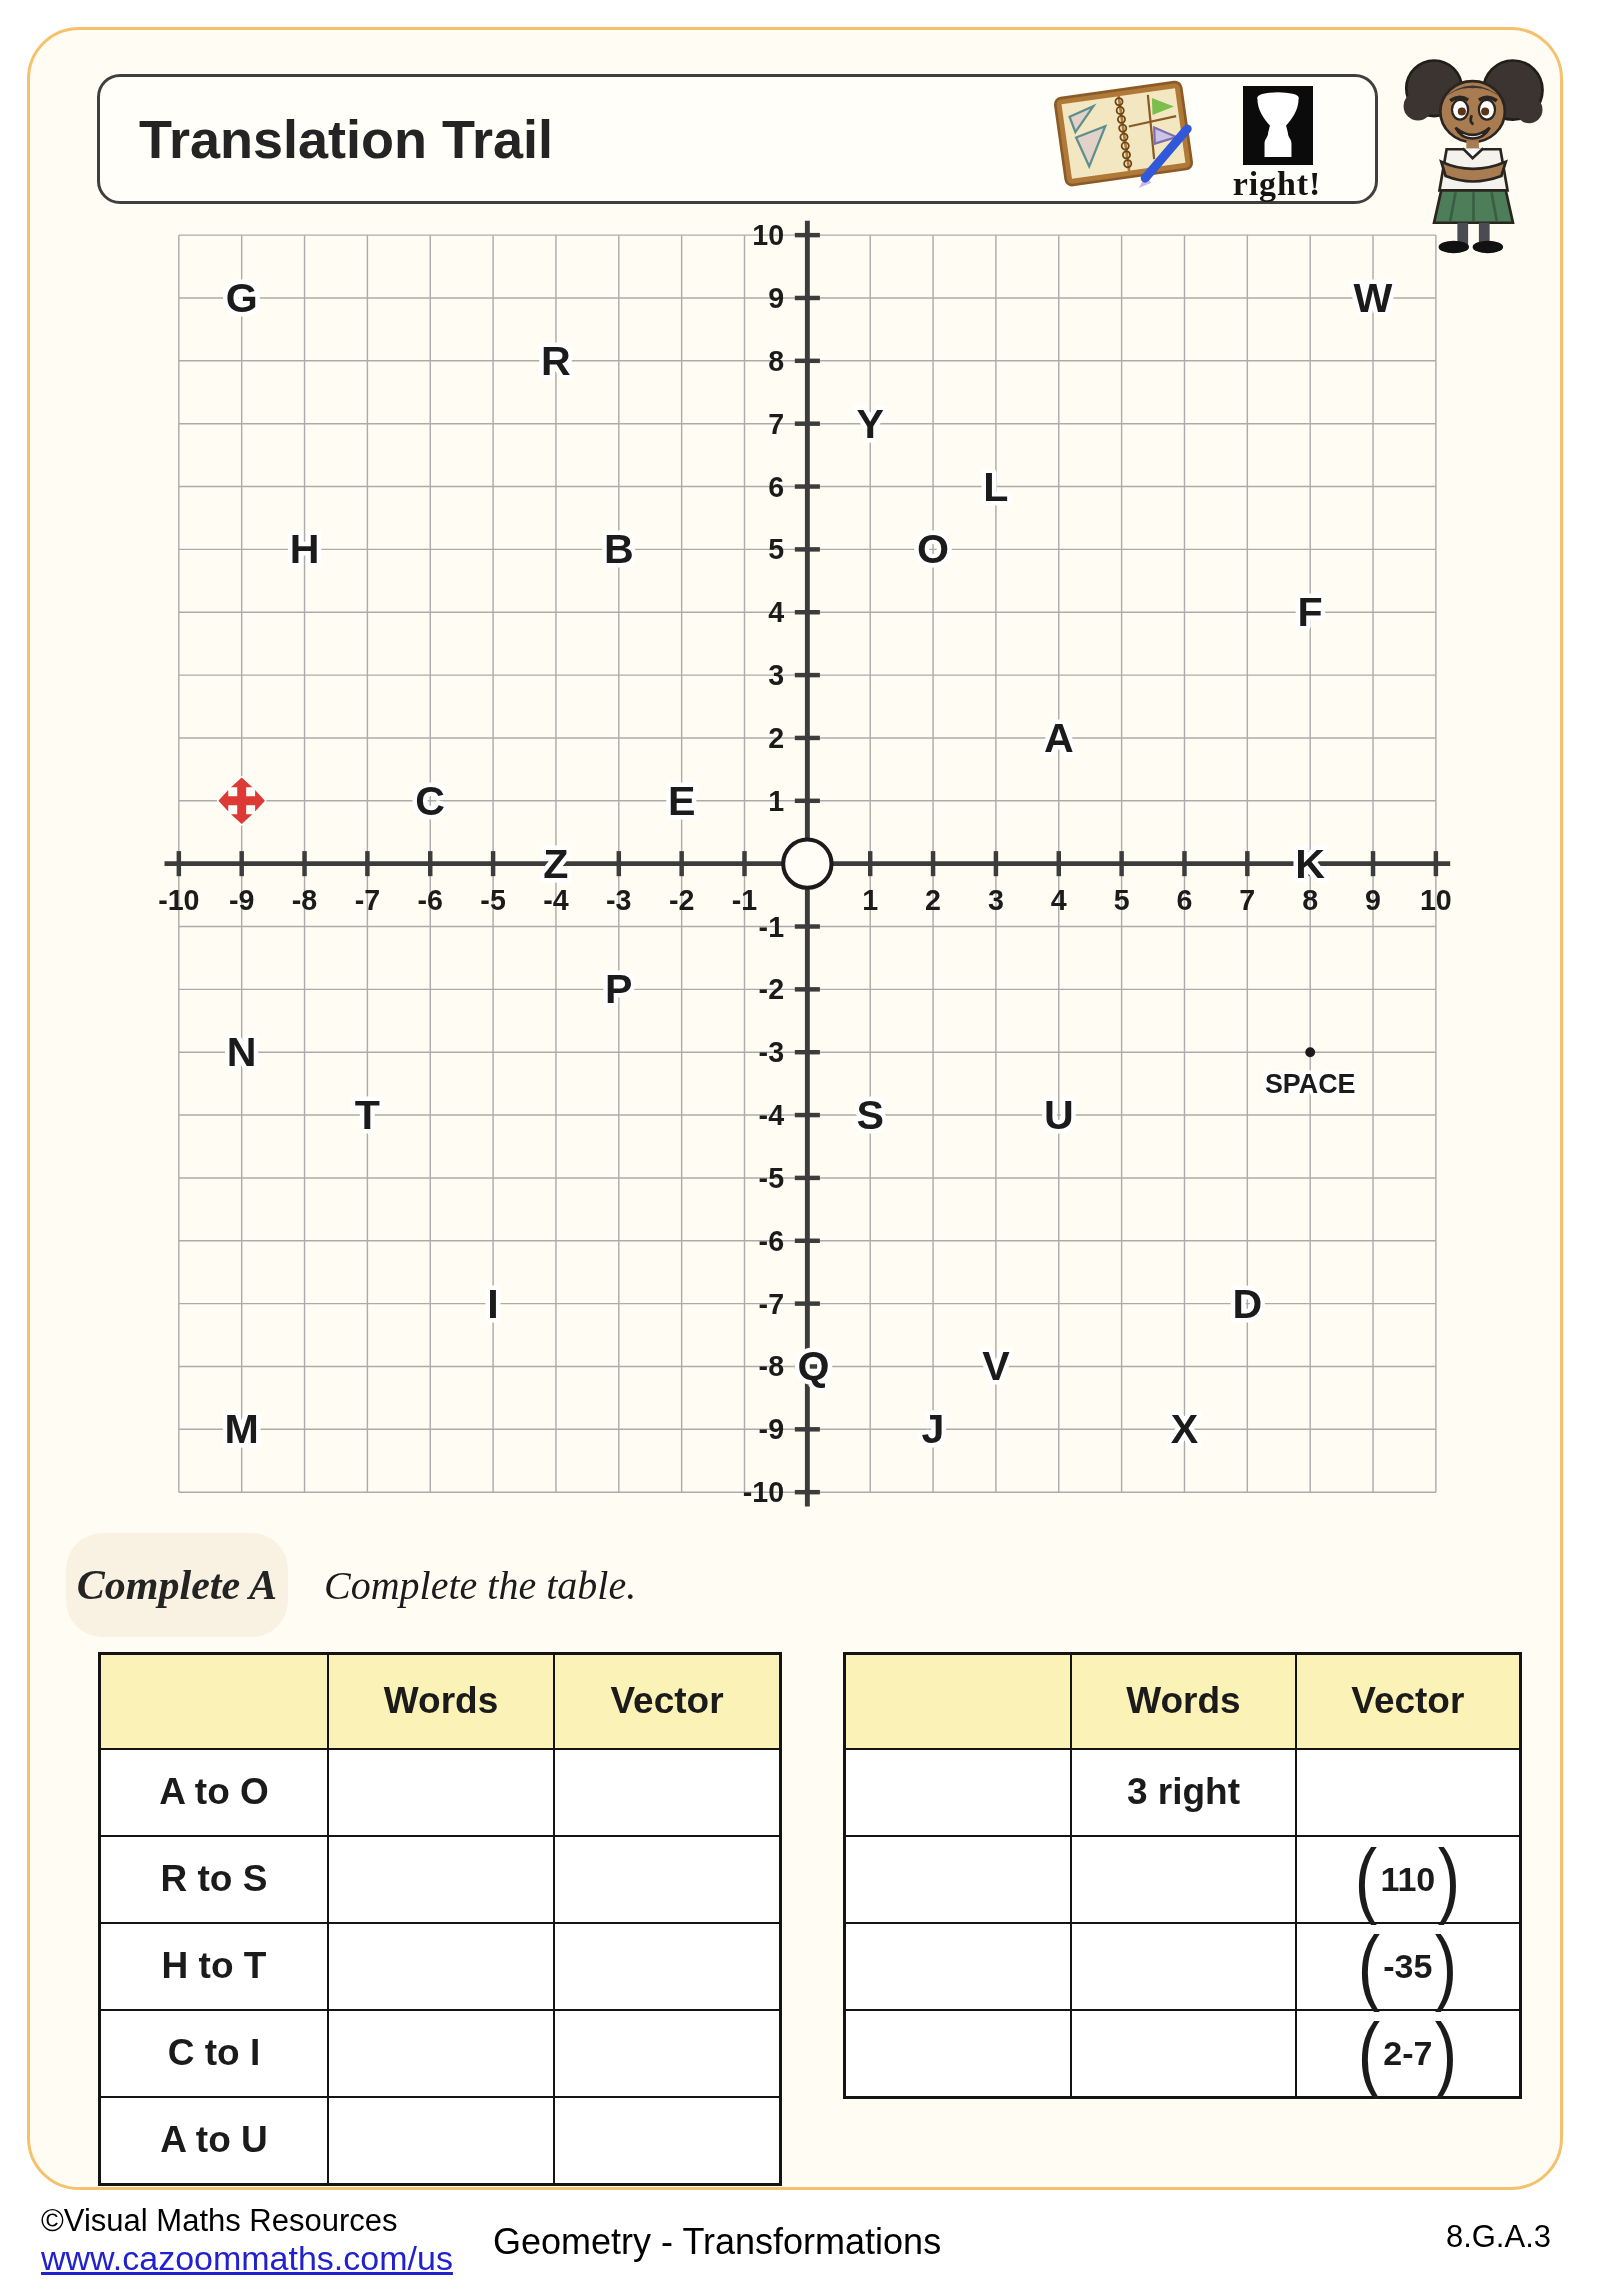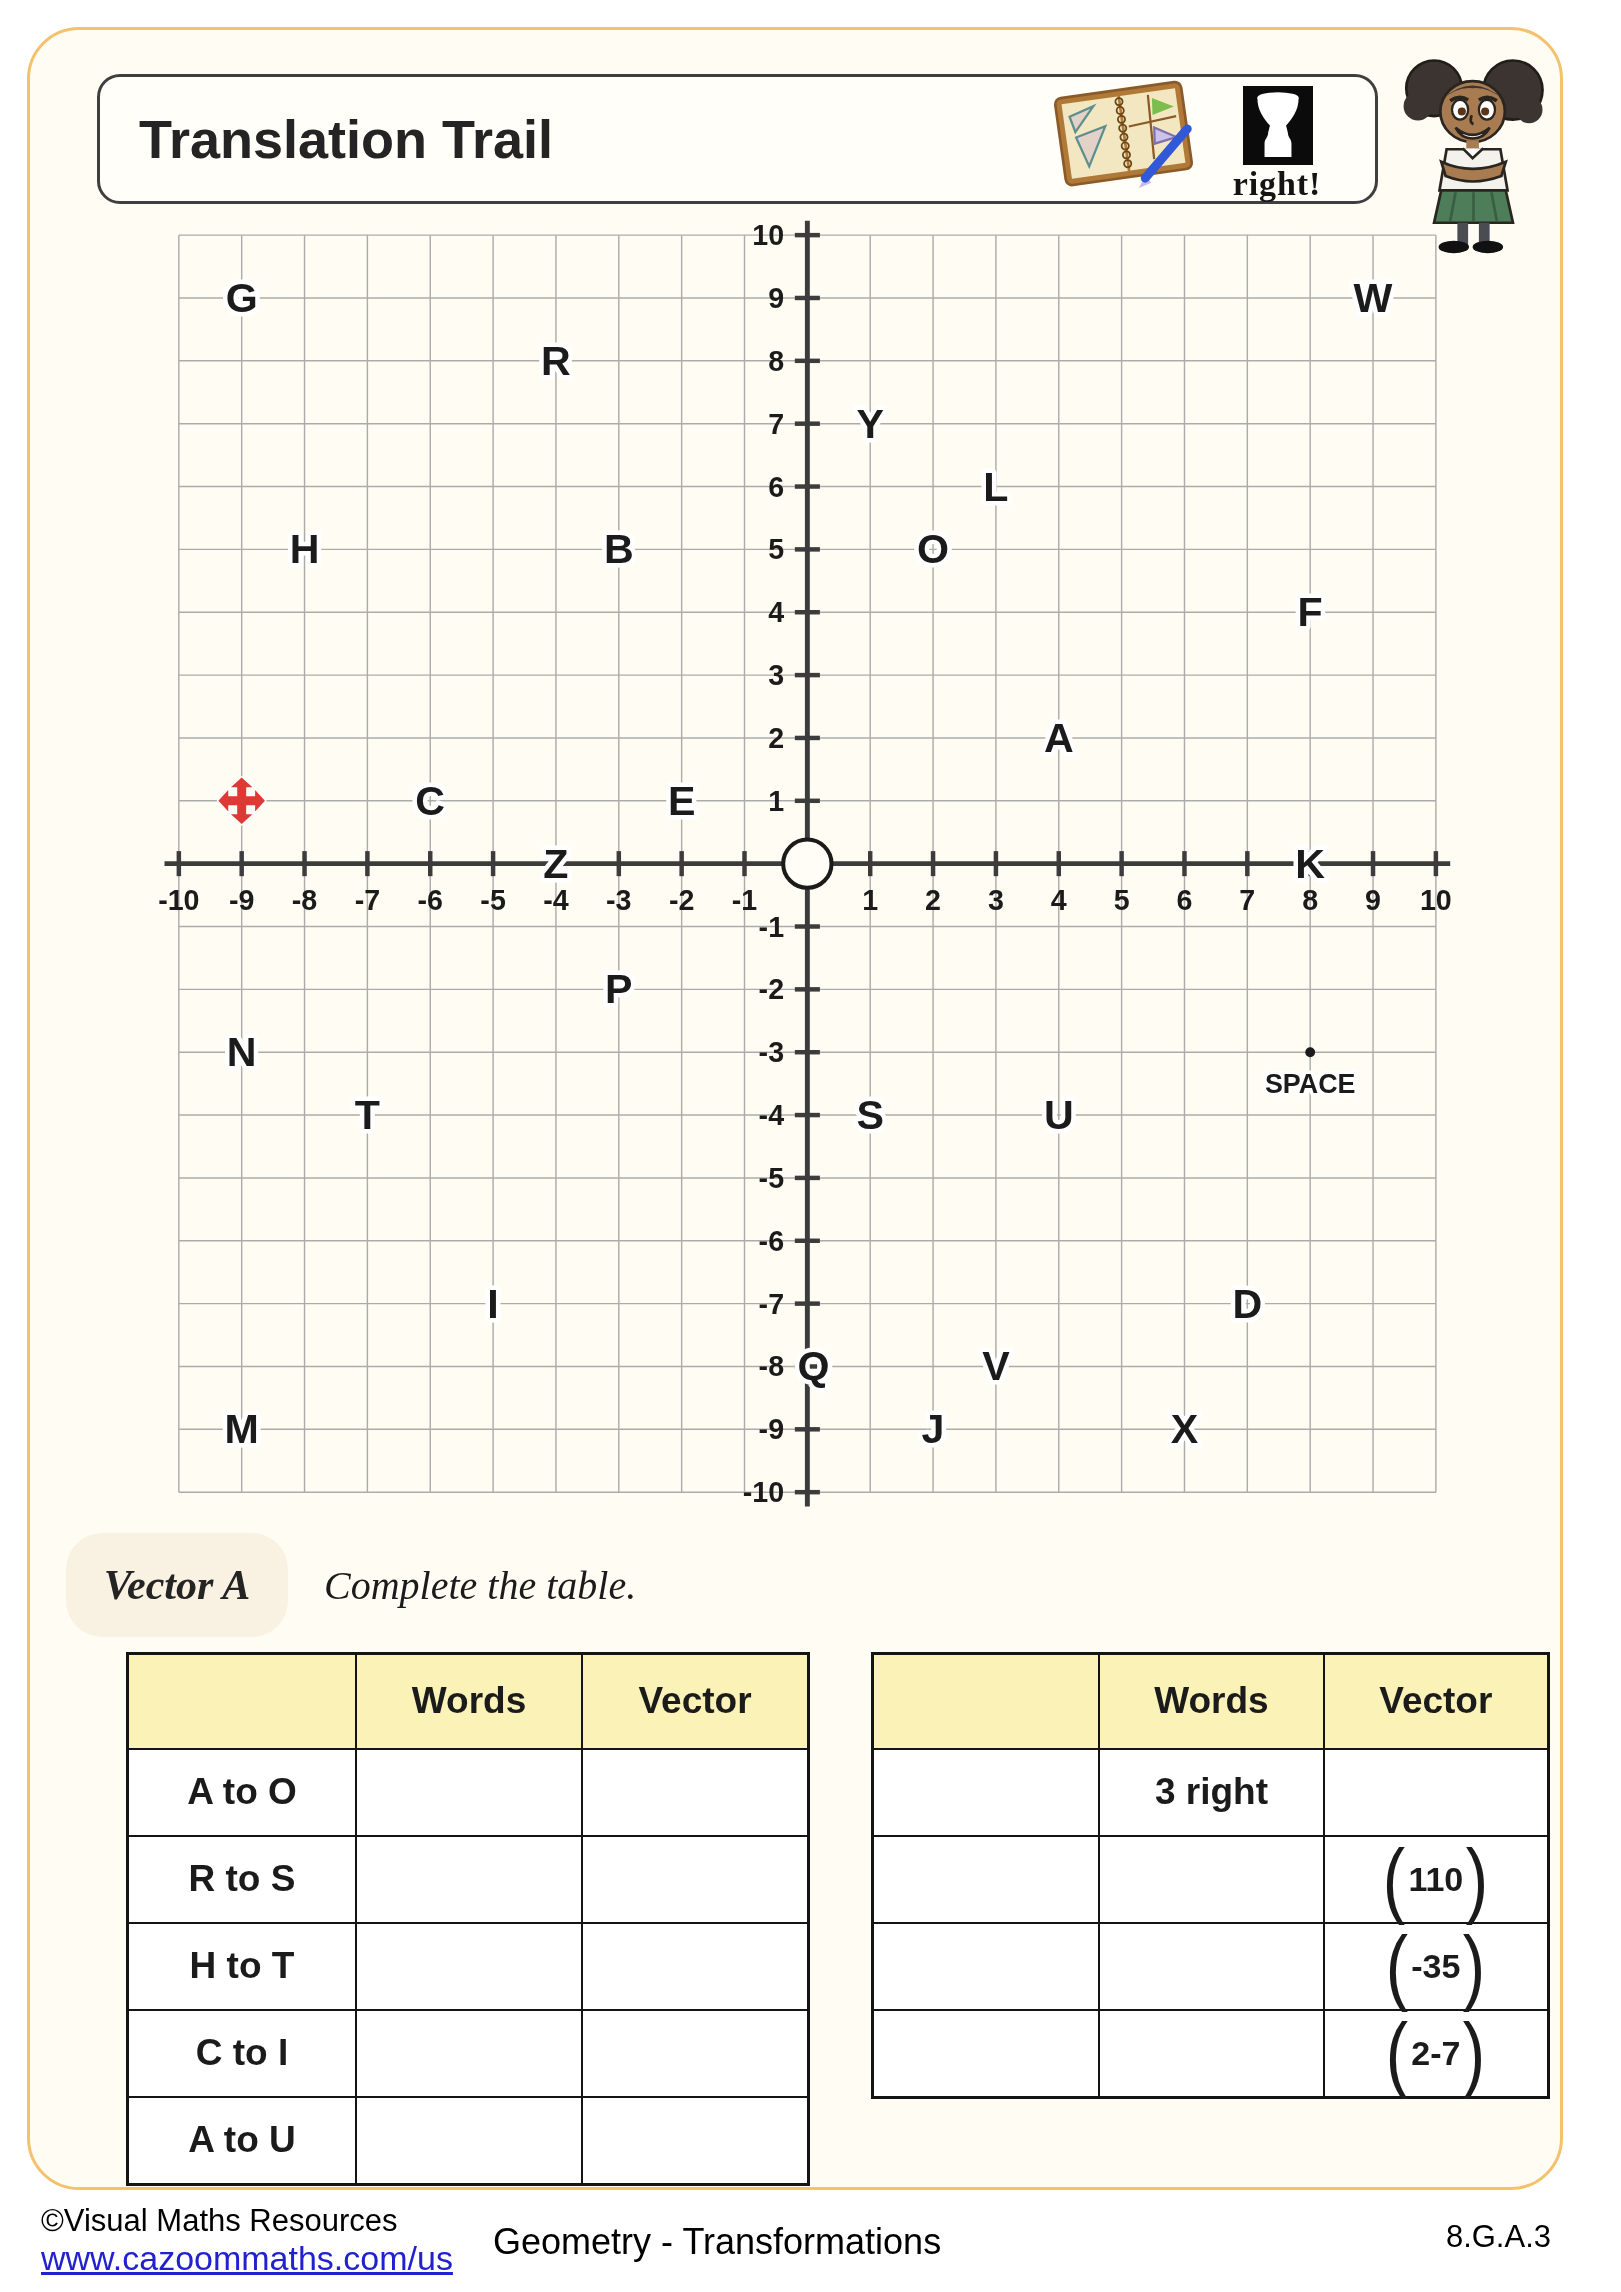--- a/index.html
+++ b/index.html
@@ -17,21 +17,21 @@
   .logo-text{position:absolute;left:1200px;top:165px;width:154px;text-align:center;
         font-family:"Liberation Serif",serif;font-weight:bold;font-size:34px;color:#141414;letter-spacing:0.9px;}
   .girl-wrap{position:absolute;left:1400px;top:56px;width:147px;height:199px;}
   #grid-svg{position:absolute;left:107px;top:202px;width:1424px;height:1343px;}
   #grid-svg text{font-family:"Liberation Sans",sans-serif;}
   .section-pill{position:absolute;left:66px;top:1533px;width:222px;height:104px;border-radius:36px;
         background:#F9F2E3;display:flex;align-items:center;justify-content:center;
         font-family:"Liberation Serif",serif;font-style:italic;font-weight:bold;font-size:42px;color:#242424;}
   .section-instruction{position:absolute;left:324px;top:1533px;height:104px;display:flex;align-items:center;
         font-family:"Liberation Serif",serif;font-style:italic;font-size:40px;color:#1b1b1b;}
-  .wtable{position:absolute;top:1652px;box-sizing:border-box;border:3.6px solid #141414;background:#ffffff;margin-left:28px;}
+  .wtable{position:absolute;top:1652px;box-sizing:border-box;border:3.6px solid #141414;background:#ffffff;}
   .trow{display:grid;grid-template-columns:1fr 1fr 1fr;height:87px;}
   .trow.thead{height:93px;}
   .tcell{display:flex;flex-direction:column;align-items:center;justify-content:center;
         border-left:2.7px solid #141414;border-top:2.7px solid #141414;
         font-size:37px;font-weight:bold;color:#1b1b1b;text-align:center;line-height:1.15;}
   .trow .tcell:first-child{border-left:none;}
   .trow.thead .tcell{border-top:none;background:#FAF2B6;}
   .vector-wrap{display:flex;flex-direction:row;align-items:center;justify-content:center;}
   .vparen{font-weight:400;font-size:84px;line-height:0.9;transform:scaleX(0.8);color:#1b1b1b;}
   .vnums{display:flex;align-items:center;font-size:34px;font-weight:bold;
@@ -271,21 +271,21 @@
       <line x1="82" y1="152" x2="82" y2="184" stroke="#3a5e43" stroke-width="3"></line>
       <line x1="102" y1="152" x2="108" y2="184" stroke="#3a5e43" stroke-width="3"></line>
       <rect x="64" y="186" width="12" height="26" fill="#4B4B52"></rect>
       <rect x="88" y="186" width="12" height="26" fill="#4B4B52"></rect>
       <ellipse cx="60" cy="213" rx="17" ry="7" fill="#111111"></ellipse>
       <ellipse cx="98" cy="213" rx="17" ry="7" fill="#111111"></ellipse>
     </svg>
   </div>
 
   <div class="section-pill">
-    <span>Vector A</span>
+    <span>Complete A</span>
   </div>
   <div class="section-instruction">Complete the table.</div>
 
   <div id="table-left" class="wtable" style="left:98px;width:684px;">
       <div class="trow thead">
         <div class="tcell th"></div>
         <div class="tcell th">Words</div>
         <div class="tcell th">Vector</div>
       </div>
       <div class="trow">

